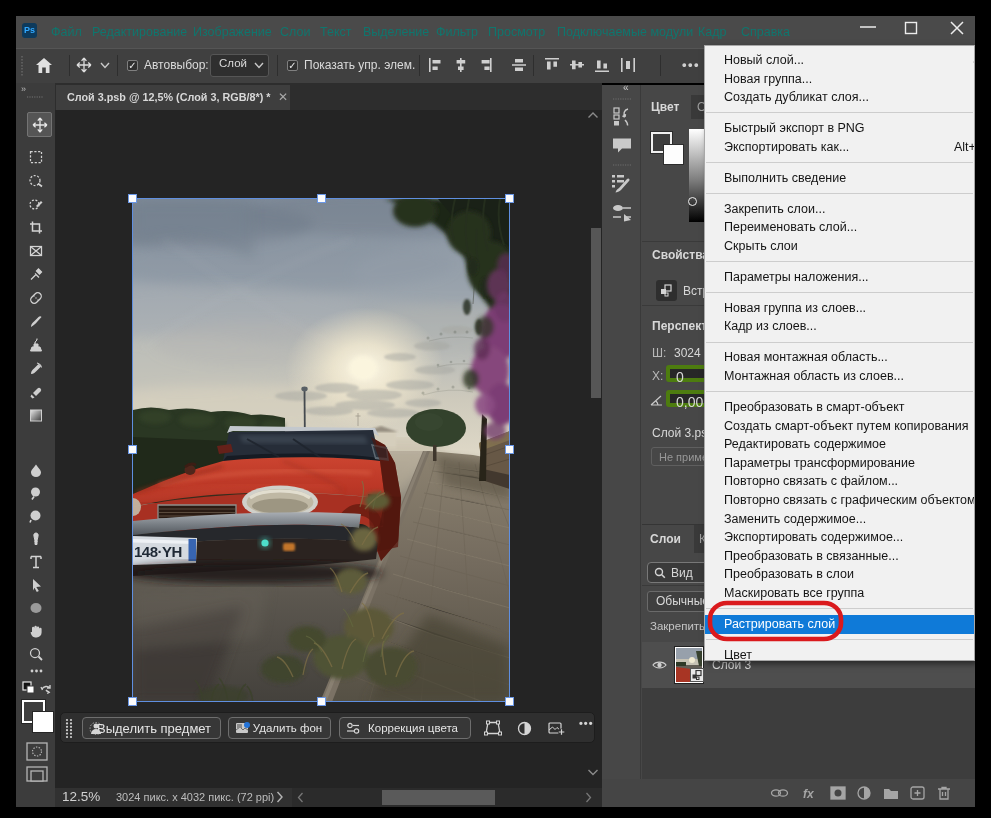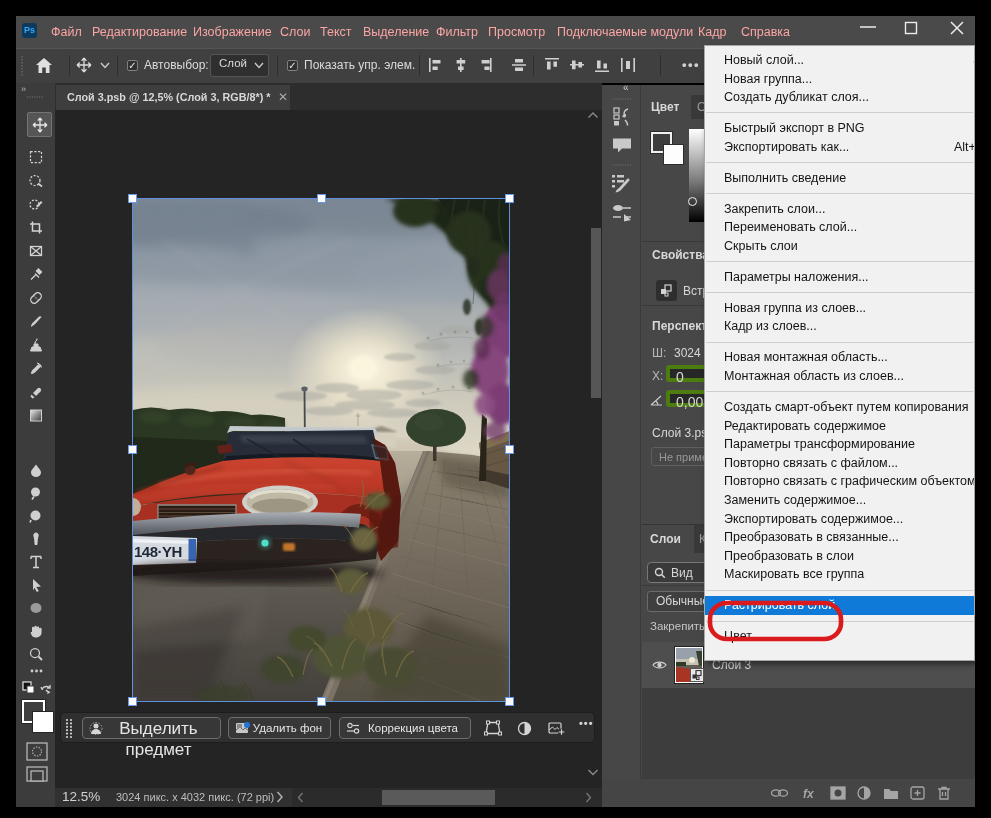--- a/index.html
+++ b/index.html
@@ -3,21 +3,21 @@
 <style>
 *{margin:0;padding:0;box-sizing:border-box}
 html,body{width:991px;height:818px;background:#000;overflow:hidden}
 #stage{position:absolute;left:0;top:0;width:991px;height:818px;background:#000;
   font-family:"Liberation Sans",sans-serif;-webkit-font-smoothing:antialiased}
 .abs{position:absolute}
 
 #menubar{left:16px;top:16px;width:959px;height:32px;background:#4a4a4a;z-index:2}
 #pslogo{z-index:3;left:22px;top:23px;width:15px;height:15px;background:#0d3a5c;border-radius:3px;
   color:#31a8ff;font-size:9px;font-weight:bold;text-align:center;line-height:15px}
-.mitem{position:absolute;top:0;height:32px;line-height:32px;color:#fca5a5;font-size:12.5px;white-space:nowrap}
+.mitem{position:absolute;top:0;height:32px;line-height:32px;color:#0f766e;font-size:12.5px;white-space:nowrap}
 
 #optbar{left:16px;top:48px;width:959px;height:35px;background:#404040;border-top:1px solid #555;z-index:2}
 .odiv{position:absolute;top:7px;width:1px;height:21px;background:#2e2e2e}
 .otext{position:absolute;color:#dadada;font-size:12px;line-height:35px;white-space:nowrap}
 .chk{position:absolute;top:12px;width:11px;height:11px;background:#303030;border:1px solid #808080;border-radius:2px;color:#e8e8e8;font-size:10px;line-height:10px;text-align:center}
 
 #toolbar{left:16px;top:83px;width:39px;height:724px;background:#3c3c3c;z-index:2}
 
 #tabbar{left:55px;top:83px;width:547px;height:27px;background:#2d2d2d;z-index:1}
 #tab{z-index:3;left:56px;top:85px;width:234px;height:25px;background:#3e3e3e;color:#d8d8d8;font-size:10.8px;font-weight:bold;line-height:25px;padding-left:11px;white-space:nowrap;overflow:hidden}
@@ -528,21 +528,21 @@
           <circle cx="2" cy="8.8" r="1.1"></circle>
           <circle cx="6" cy="8.8" r="1.1"></circle>
           <circle cx="2" cy="12.2" r="1.1"></circle>
           <circle cx="6" cy="12.2" r="1.1"></circle>
           <circle cx="2" cy="15.6" r="1.1"></circle>
           <circle cx="6" cy="15.6" r="1.1"></circle>
           <circle cx="2" cy="19" r="1.1"></circle>
           <circle cx="6" cy="19" r="1.1"></circle>
         </g>
  </svg>
- <div style="position:absolute;left:21px;top:4px;width:139px;height:22px;border:1px solid #6e6e6e;border-radius:4px;background:#373737;color:#e5e5e5;font-size:17px;line-height:21px;text-align:center;padding-left:14px">Выделить предмет</div>
+ <div style="position:absolute;left:21px;top:4px;width:139px;height:22px;border:1px solid #6e6e6e;border-radius:4px;background:#373737;color:#e5e5e5;font-size:13px;line-height:21px;padding-left:14px">Выделить предмет</div>
  <svg style="position:absolute;left:28px;top:9px" width="14" height="13">
         <circle cx="7" cy="4" r="2.5" fill="#d5d5d5"></circle>
         <path d="M2,12 a5,5 0 0 1 10,0 z" fill="#d5d5d5"></path>
         <circle cx="7" cy="6.5" r="6" fill="none" stroke="#d5d5d5" stroke-width=".7" stroke-dasharray="1.5,1.5"></circle>
       </svg>
  <div style="position:absolute;left:167px;top:4px;width:103px;height:22px;border:1px solid #6e6e6e;border-radius:4px;background:#373737;color:#e5e5e5;font-size:11.5px;line-height:21px;text-align:center;padding-left:16px">Удалить фон</div>
  <svg style="position:absolute;left:174px;top:9px" width="15" height="13">
         <rect x="1" y="1" width="12" height="10" fill="#c9c9c9" rx="1"></rect>
         <path d="M1,8 l4,-3 l3,3 l2,-2 l3,2" stroke="#6a6a6a" stroke-width="1" fill="none"></path>
         <rect x="2" y="2" width="5" height="4" fill="#8a8a8a"></rect>
@@ -751,20 +751,21 @@
 <div class="ci">Скрыть слои</div>
 <div class="csep"></div>
 <div class="ci">Параметры наложения...</div>
 <div class="csep"></div>
 <div class="ci">Новая группа из слоев...</div>
 <div class="ci">Кадр из слоев...</div>
 <div class="csep"></div>
 <div class="ci">Новая монтажная область...</div>
 <div class="ci">Монтажная область из слоев...</div>
 <div class="csep"></div>
+<div class="ci">Преобразовать в смарт-объект</div>
 <div class="ci">Создать смарт-объект путем копирования</div>
 <div class="ci">Редактировать содержимое</div>
 <div class="ci">Параметры трансформирование</div>
 <div class="ci">Повторно связать с файлом...</div>
 <div class="ci">Повторно связать с графическим объектом без</div>
 <div class="ci">Заменить содержимое...</div>
 <div class="ci">Экспортировать содержимое...</div>
 <div class="ci">Преобразовать в связанные...</div>
 <div class="ci">Преобразовать в слои</div>
 <div class="ci">Маскировать все группа</div>

